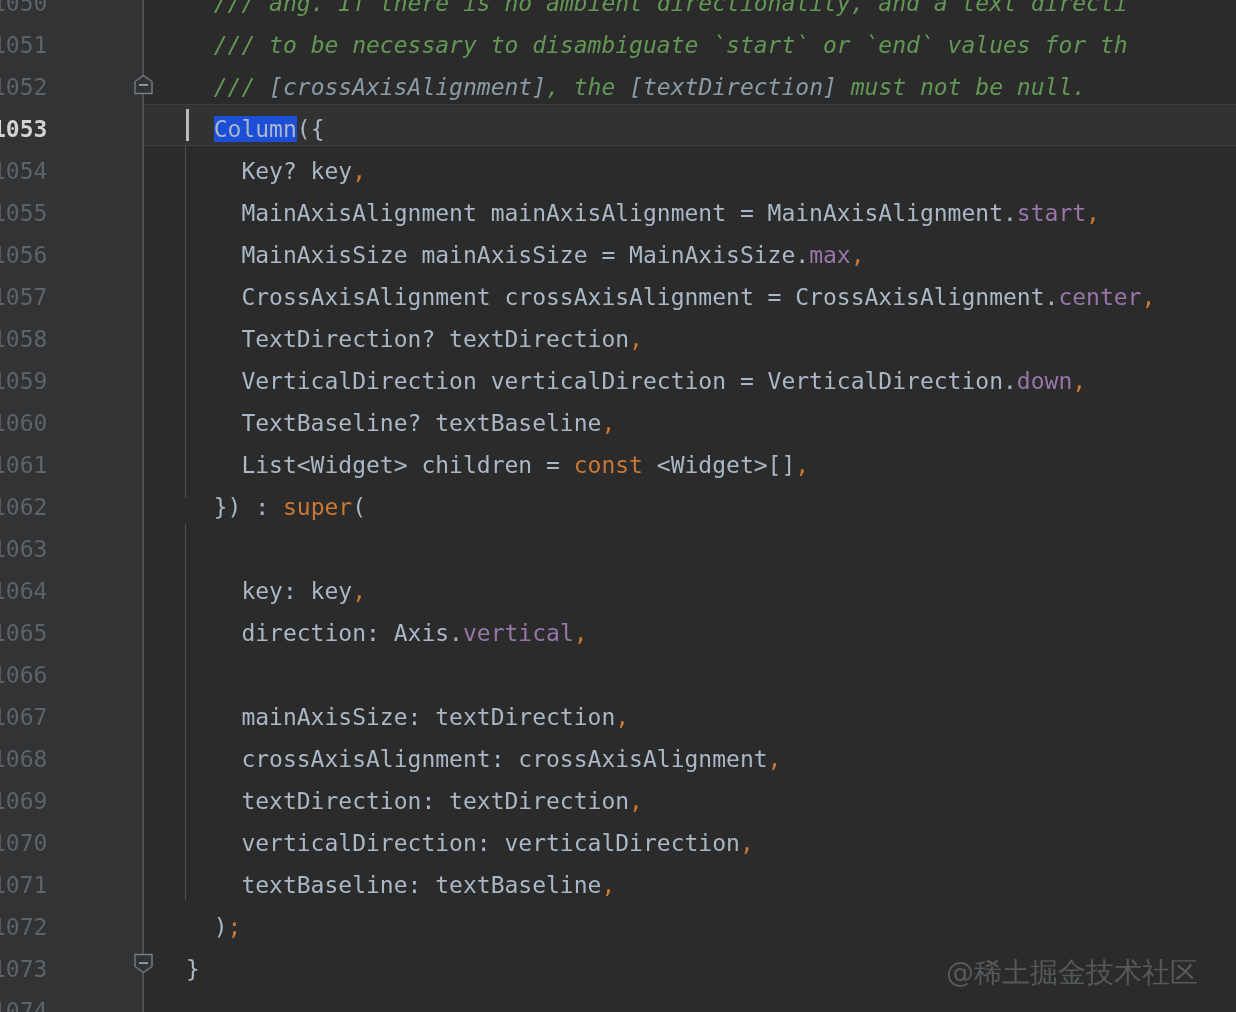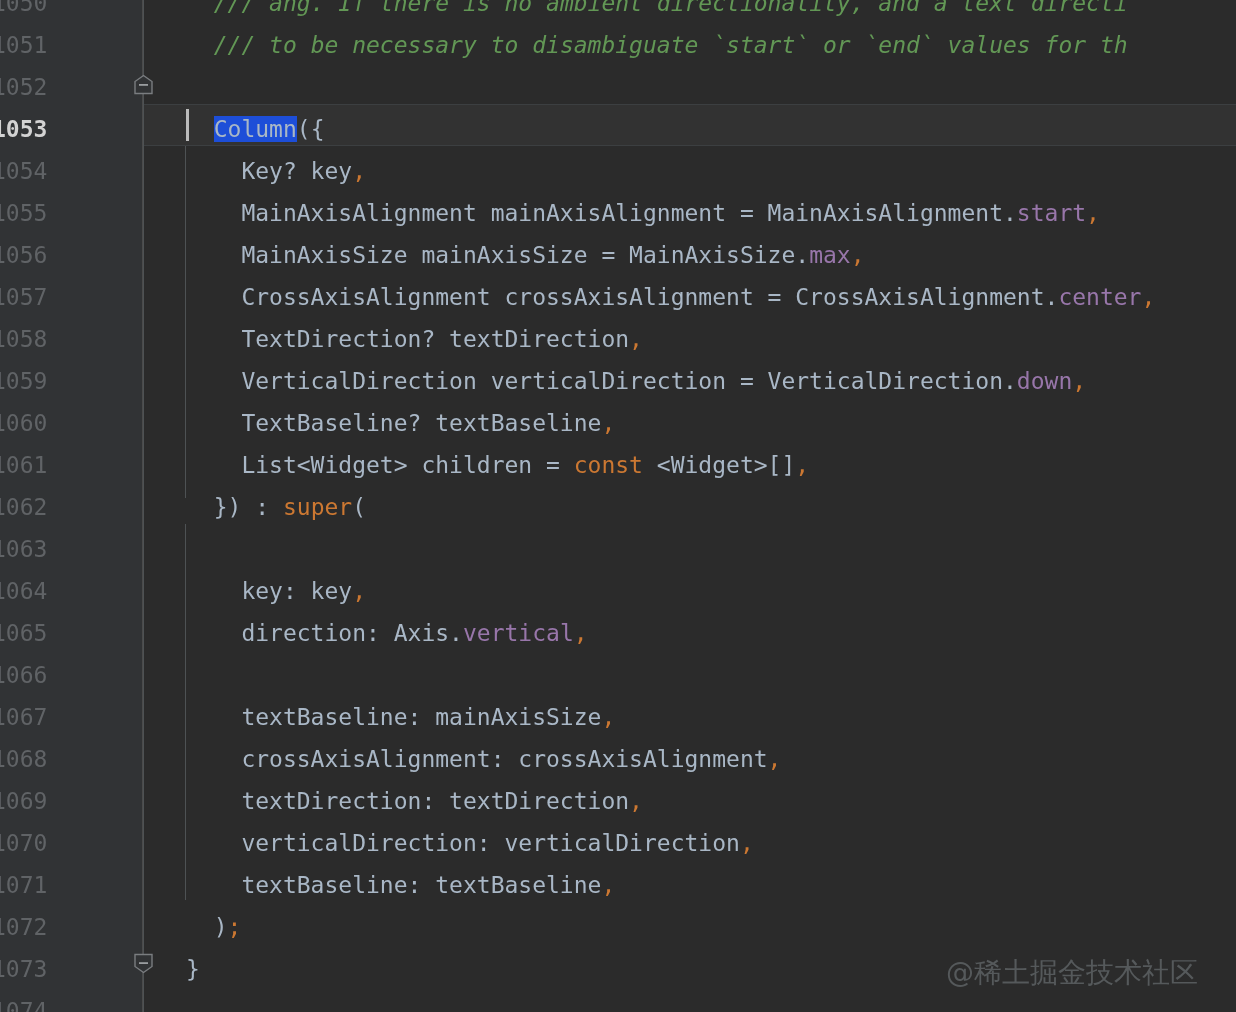--- a/index.html
+++ b/index.html
@@ -153,33 +153,34 @@
 
 <div id="editor">
 
   <div class="current-line-bg" style="top:104px;"></div>
   <div class="current-line-top" style="top:104px;"></div>
   <div class="current-line-bot" style="top:145px;"></div>
 
   <div class="code-area" id="code-area">
       <div class="codeline" style="top: -18px;"><span class="txt"><span class="plain">  </span><span class="doc">/// ang. If there is no ambient directionality, and a text directi</span></span></div>
       <div class="codeline" style="top: 24px;"><span class="txt"><span class="plain">  </span><span class="doc">/// to be necessary to disambiguate `start` or `end` values for th</span></span></div>
+      <div class="codeline" style="top: 66px;"><span class="txt"><span class="plain">  </span><span class="doc">/// </span><span class="docref">[crossAxisAlignment]</span><span class="doc">, the </span><span class="docref">[textDirection]</span><span class="doc"> must not be null.</span></span></div>
       <div class="codeline" style="top: 108px;"><span class="txt"><span class="plain">  </span><span class="plain ident-hl">Column</span><span class="plain">({</span></span></div>
       <div class="codeline" style="top: 150px;"><span class="txt"><span class="plain">    Key? key</span><span class="punct">,</span></span></div>
       <div class="codeline" style="top: 192px;"><span class="txt"><span class="plain">    MainAxisAlignment mainAxisAlignment = MainAxisAlignment.</span><span class="enumv">start</span><span class="punct">,</span></span></div>
       <div class="codeline" style="top: 234px;"><span class="txt"><span class="plain">    MainAxisSize mainAxisSize = MainAxisSize.</span><span class="enumv">max</span><span class="punct">,</span></span></div>
       <div class="codeline" style="top: 276px;"><span class="txt"><span class="plain">    CrossAxisAlignment crossAxisAlignment = CrossAxisAlignment.</span><span class="enumv">center</span><span class="punct">,</span></span></div>
       <div class="codeline" style="top: 318px;"><span class="txt"><span class="plain">    TextDirection? textDirection</span><span class="punct">,</span></span></div>
       <div class="codeline" style="top: 360px;"><span class="txt"><span class="plain">    VerticalDirection verticalDirection = VerticalDirection.</span><span class="enumv">down</span><span class="punct">,</span></span></div>
       <div class="codeline" style="top: 402px;"><span class="txt"><span class="plain">    TextBaseline? textBaseline</span><span class="punct">,</span></span></div>
       <div class="codeline" style="top: 444px;"><span class="txt"><span class="plain">    List&lt;Widget&gt; children = </span><span class="kw">const</span><span class="plain"> &lt;Widget&gt;[]</span><span class="punct">,</span></span></div>
       <div class="codeline" style="top: 486px;"><span class="txt"><span class="plain">  }) : </span><span class="kw">super</span><span class="plain">(</span></span></div>
       <div class="codeline" style="top: 570px;"><span class="txt"><span class="plain">    key: key</span><span class="punct">,</span></span></div>
       <div class="codeline" style="top: 612px;"><span class="txt"><span class="plain">    direction: Axis.</span><span class="enumv">vertical</span><span class="punct">,</span></span></div>
-      <div class="codeline" style="top: 696px;"><span class="txt"><span class="plain">    textBaseline: mainAxisSize</span><span class="punct">,</span></span></div>
+      <div class="codeline" style="top: 696px;"><span class="txt"><span class="plain">    mainAxisSize: textDirection</span><span class="punct">,</span></span></div>
       <div class="codeline" style="top: 738px;"><span class="txt"><span class="plain">    crossAxisAlignment: crossAxisAlignment</span><span class="punct">,</span></span></div>
       <div class="codeline" style="top: 780px;"><span class="txt"><span class="plain">    textDirection: textDirection</span><span class="punct">,</span></span></div>
       <div class="codeline" style="top: 822px;"><span class="txt"><span class="plain">    verticalDirection: verticalDirection</span><span class="punct">,</span></span></div>
       <div class="codeline" style="top: 864px;"><span class="txt"><span class="plain">    textBaseline: textBaseline</span><span class="punct">,</span></span></div>
       <div class="codeline" style="top: 906px;"><span class="txt"><span class="plain">  )</span><span class="punct">;</span></span></div>
       <div class="codeline" style="top: 948px;"><span class="txt"><span class="plain">}</span></span></div>
       <div class="codeline" style="top: 990px;"><span class="txt"></span></div>
     </div>
 
   <div class="indent-guide" style="top:146px;height:352px;"></div>

